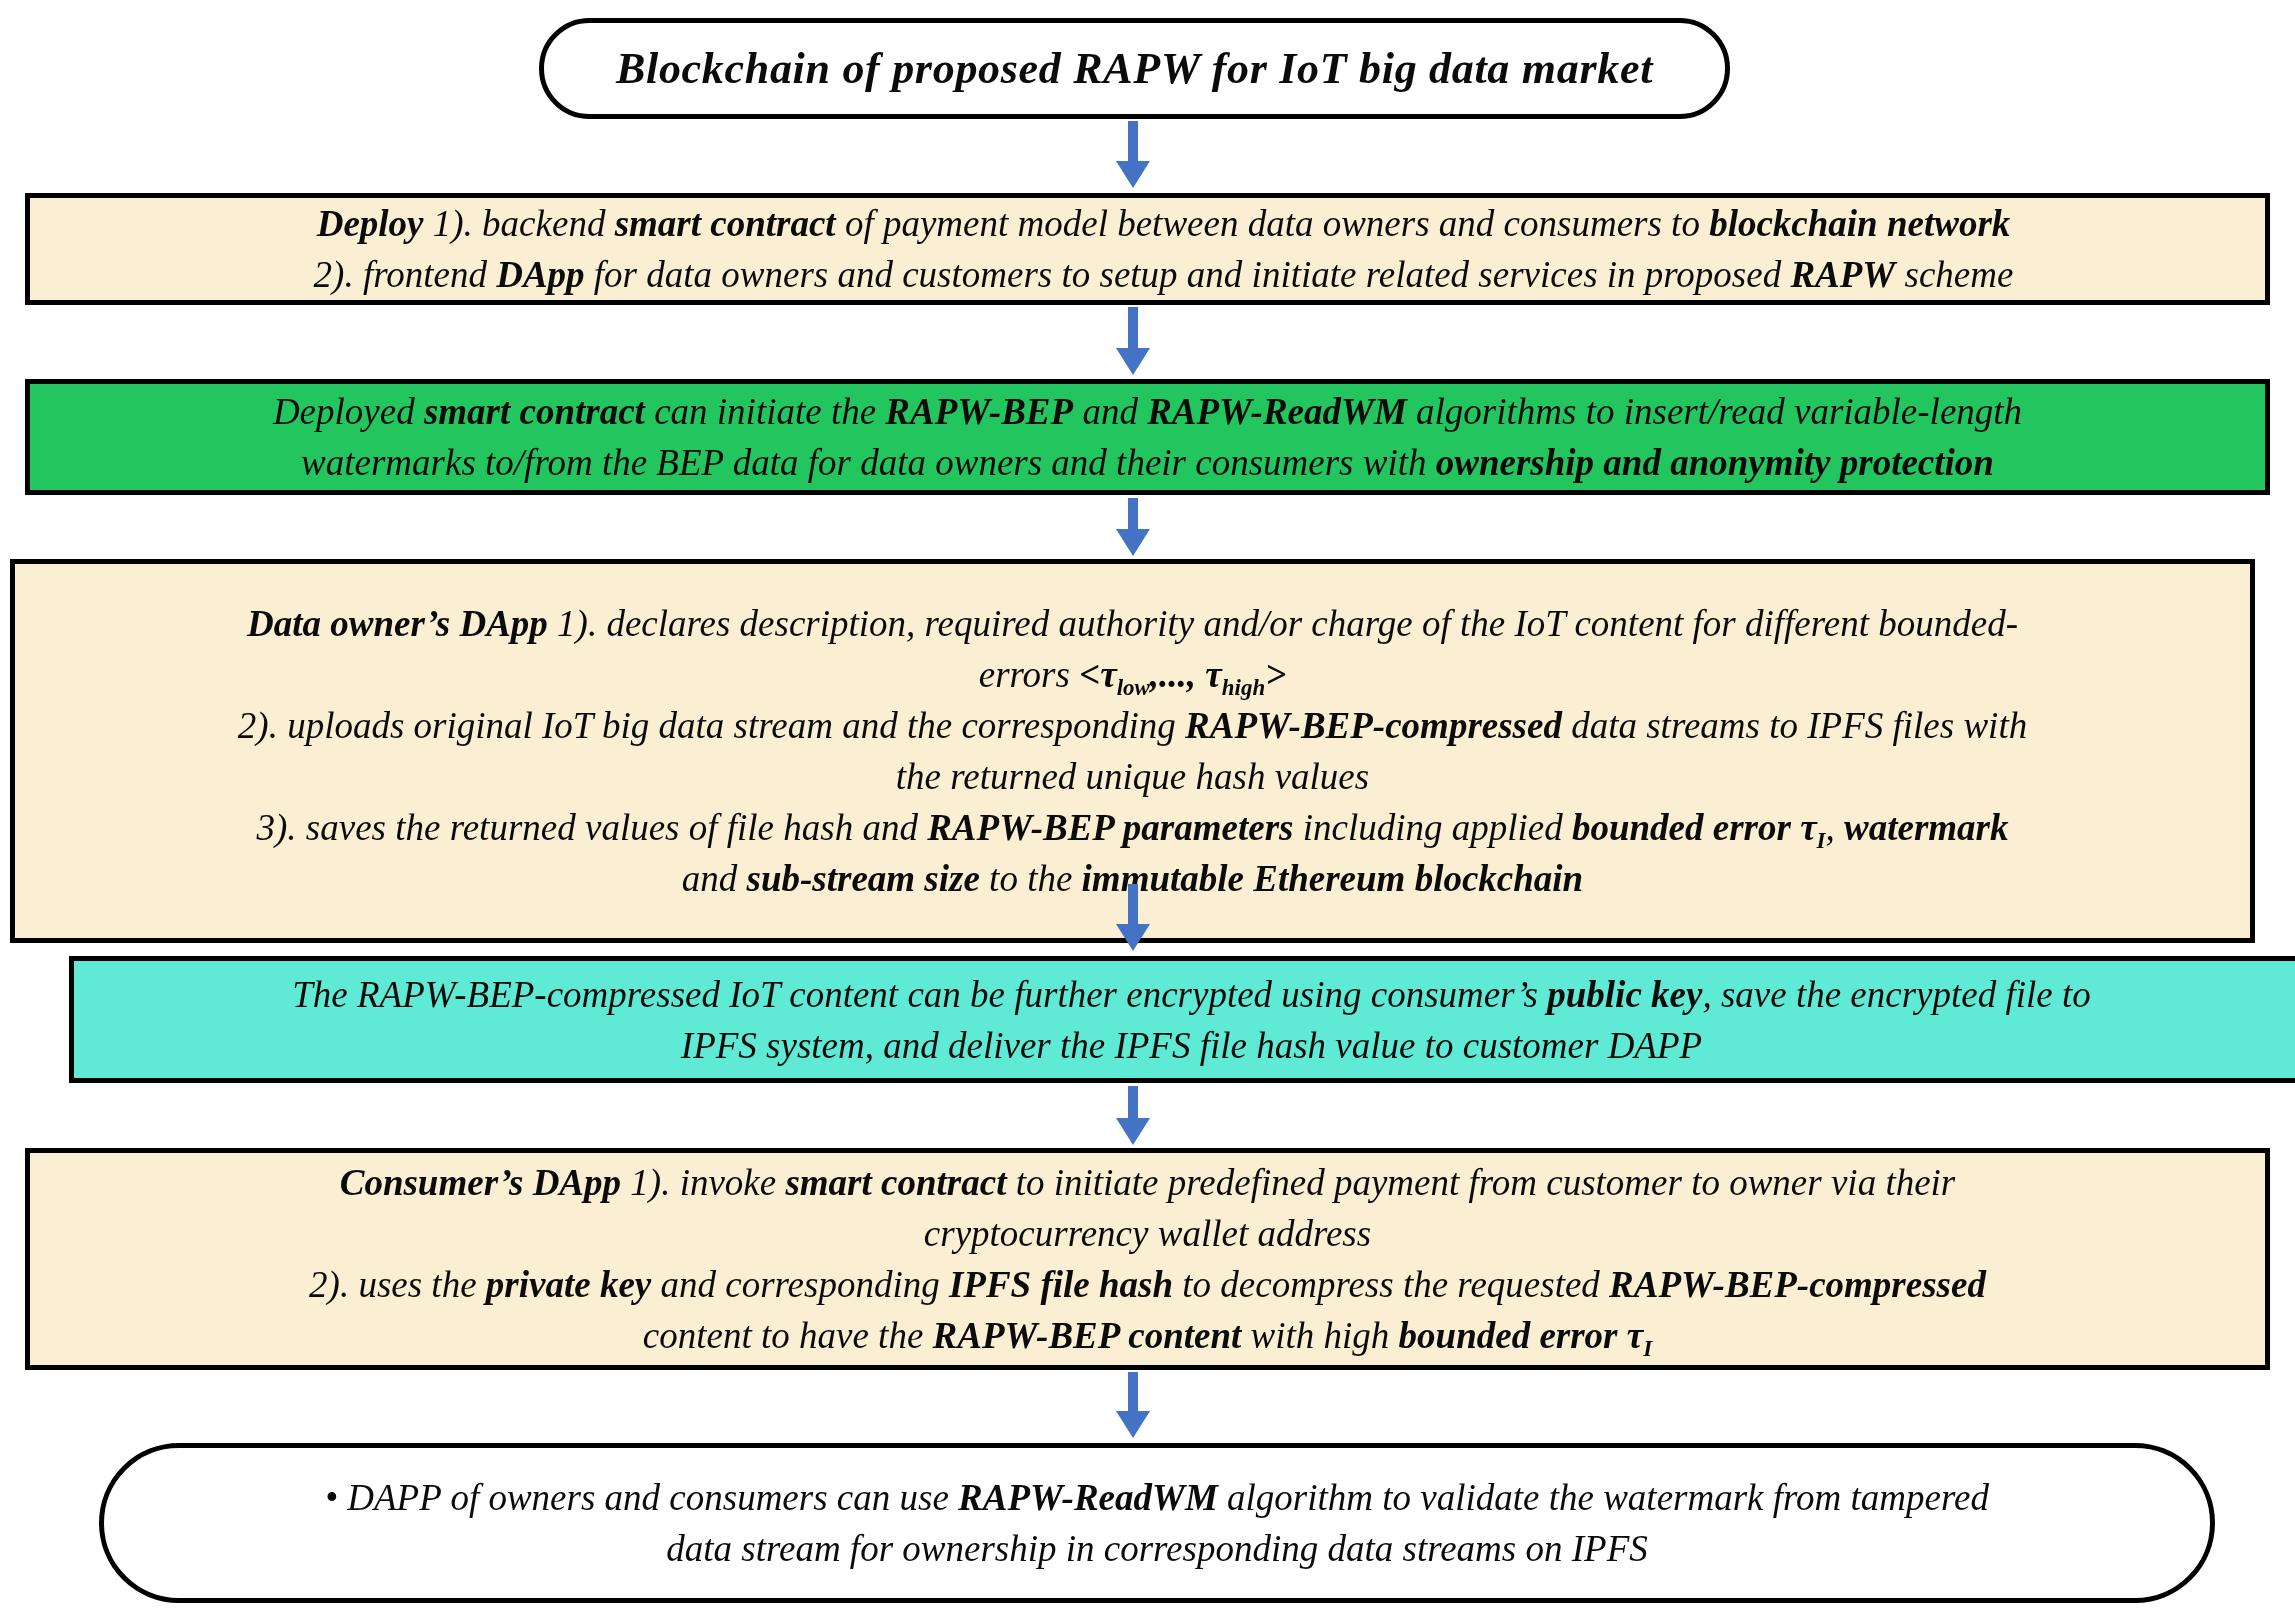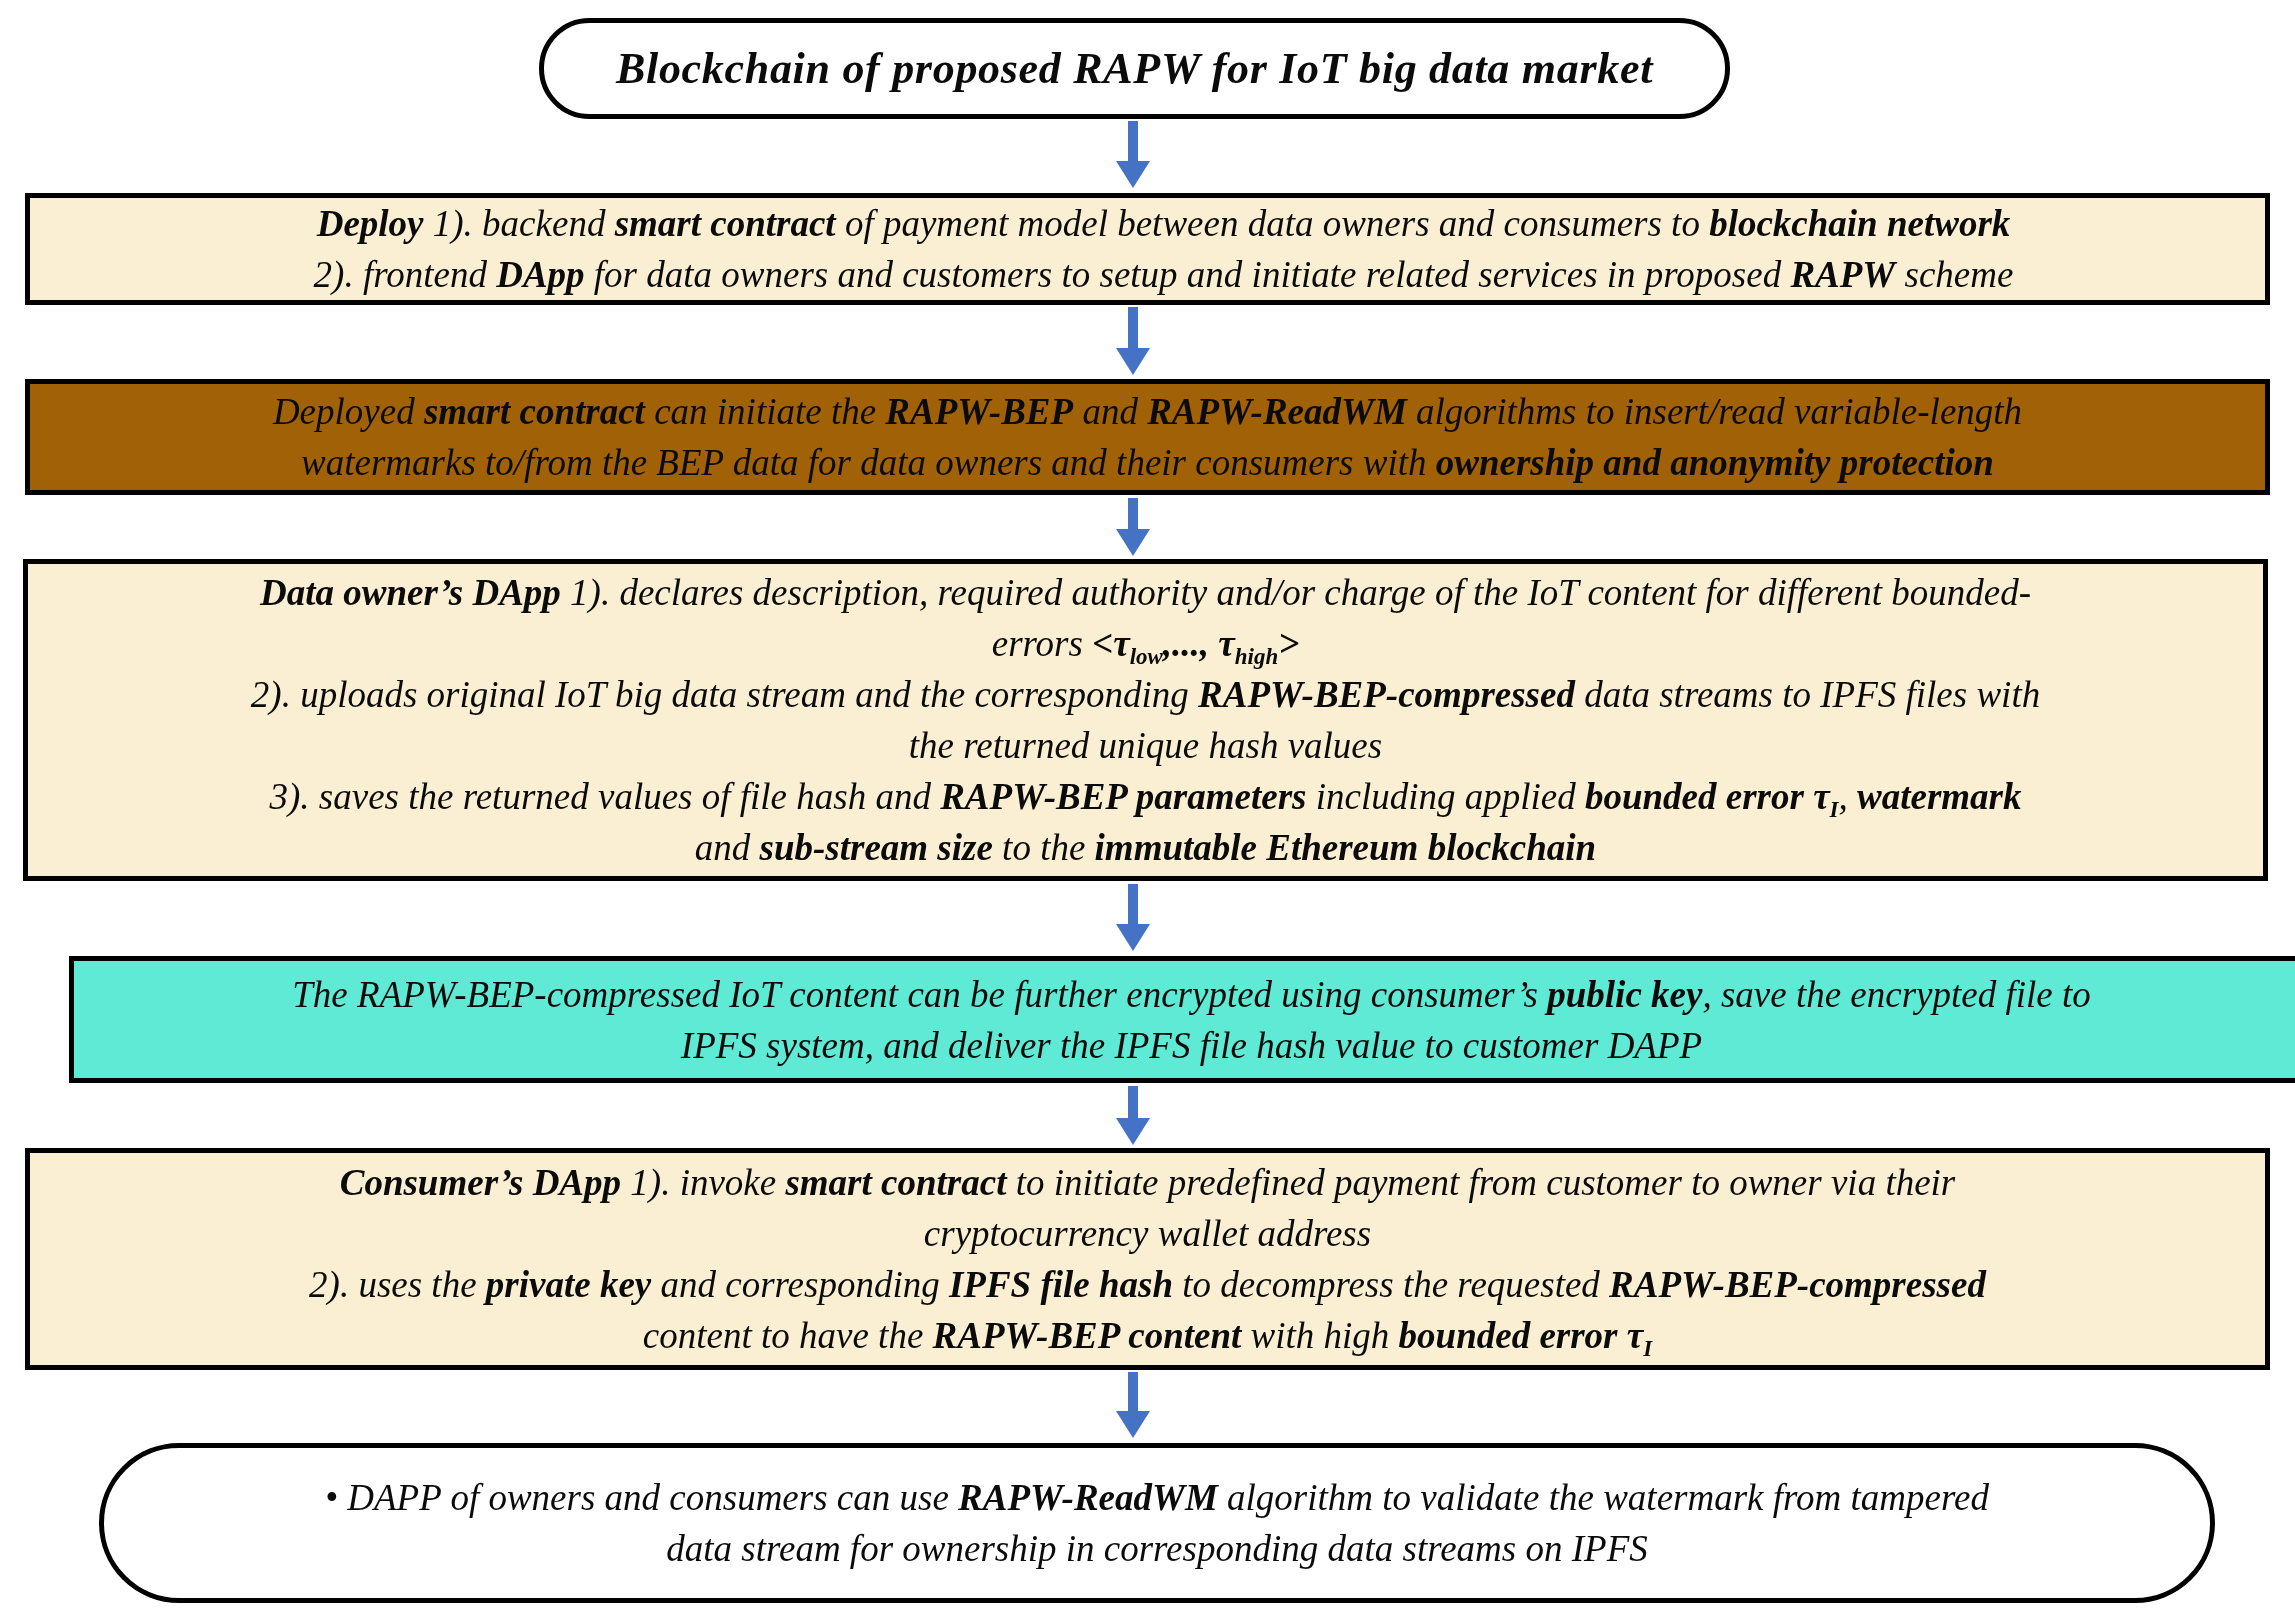--- a/index.html
+++ b/index.html
@@ -19,21 +19,21 @@
   .stadium {
     border-radius:59px; border-width:5px;
     font-style:normal; font-size:44px; letter-spacing:0.7px;
   }
   .oval { border-radius:92px; border-width:5px; }
 
   
   #n-title    { left:539px;  top:17.7px;   width:1191px; height:101px; }
   #n-deploy   { left:25px;   top:193px;  width:2245px; height:112px; }
   #n-contract { left:25px;   top:379px;  width:2245px; height:116px; }
-  #n-owner    { left:23px;   top:559px;  width:2245px; height:322px; }
+  #n-owner    { left:10px;   top:559px;  width:2245px; height:384px; }
   #n-encrypt  { left:25px;   top:956px; width:2245px; height:127px; }
   #n-consumer { left:25px;   top:1148px; width:2245px; height:222px; }
   #n-validate { left:99px;  top:1443px; width:2116px; height:160px; }
 
   .arrow { position:absolute; left:1116px; width:34px;
            display:flex; flex-direction:column; align-items:center; }
   .arrow .shaft { width:10.6px; flex:1; background:var(--arrow,#4472C4); }
   .arrow .head  { width:0; height:0;
                   border-left:17px solid transparent;
                   border-right:17px solid transparent;
@@ -62,21 +62,21 @@
   <div class="node" id="n-deploy" style="background: rgb(250, 238, 211); padding-left: 32px;">
       <div class="line"><span class="b">Deploy</span><span> 1). backend </span><span class="b">smart contract</span><span> of payment model between data owners and consumers to </span><span class="b">blockchain network</span></div>
       <div class="line"><span>2). frontend </span><span class="b">DApp</span><span> for data owners and customers to setup and initiate related services in proposed </span><span class="b">RAPW</span><span> scheme</span></div>
     </div>
 
   <div class="arrow" id="a2">
     <div class="shaft"></div>
     <div class="head"></div>
   </div>
 
-  <div class="node" id="n-contract" style="background: #a16207;">
+  <div class="node" id="n-contract" style="background: #22c55e;">
       <div class="line"><span>Deployed </span><span class="b">smart contract</span><span> can initiate the </span><span class="b">RAPW-BEP</span><span> and </span><span class="b">RAPW-ReadWM</span><span> algorithms to insert/read variable-length</span></div>
       <div class="line"><span>watermarks to/from the BEP data for data owners and their consumers with </span><span class="b">ownership and anonymity protection</span></div>
     </div>
 
   <div class="arrow" id="a3">
     <div class="shaft"></div>
     <div class="head"></div>
   </div>
 
   <div class="node" id="n-owner" style="background: rgb(250, 238, 211);">

